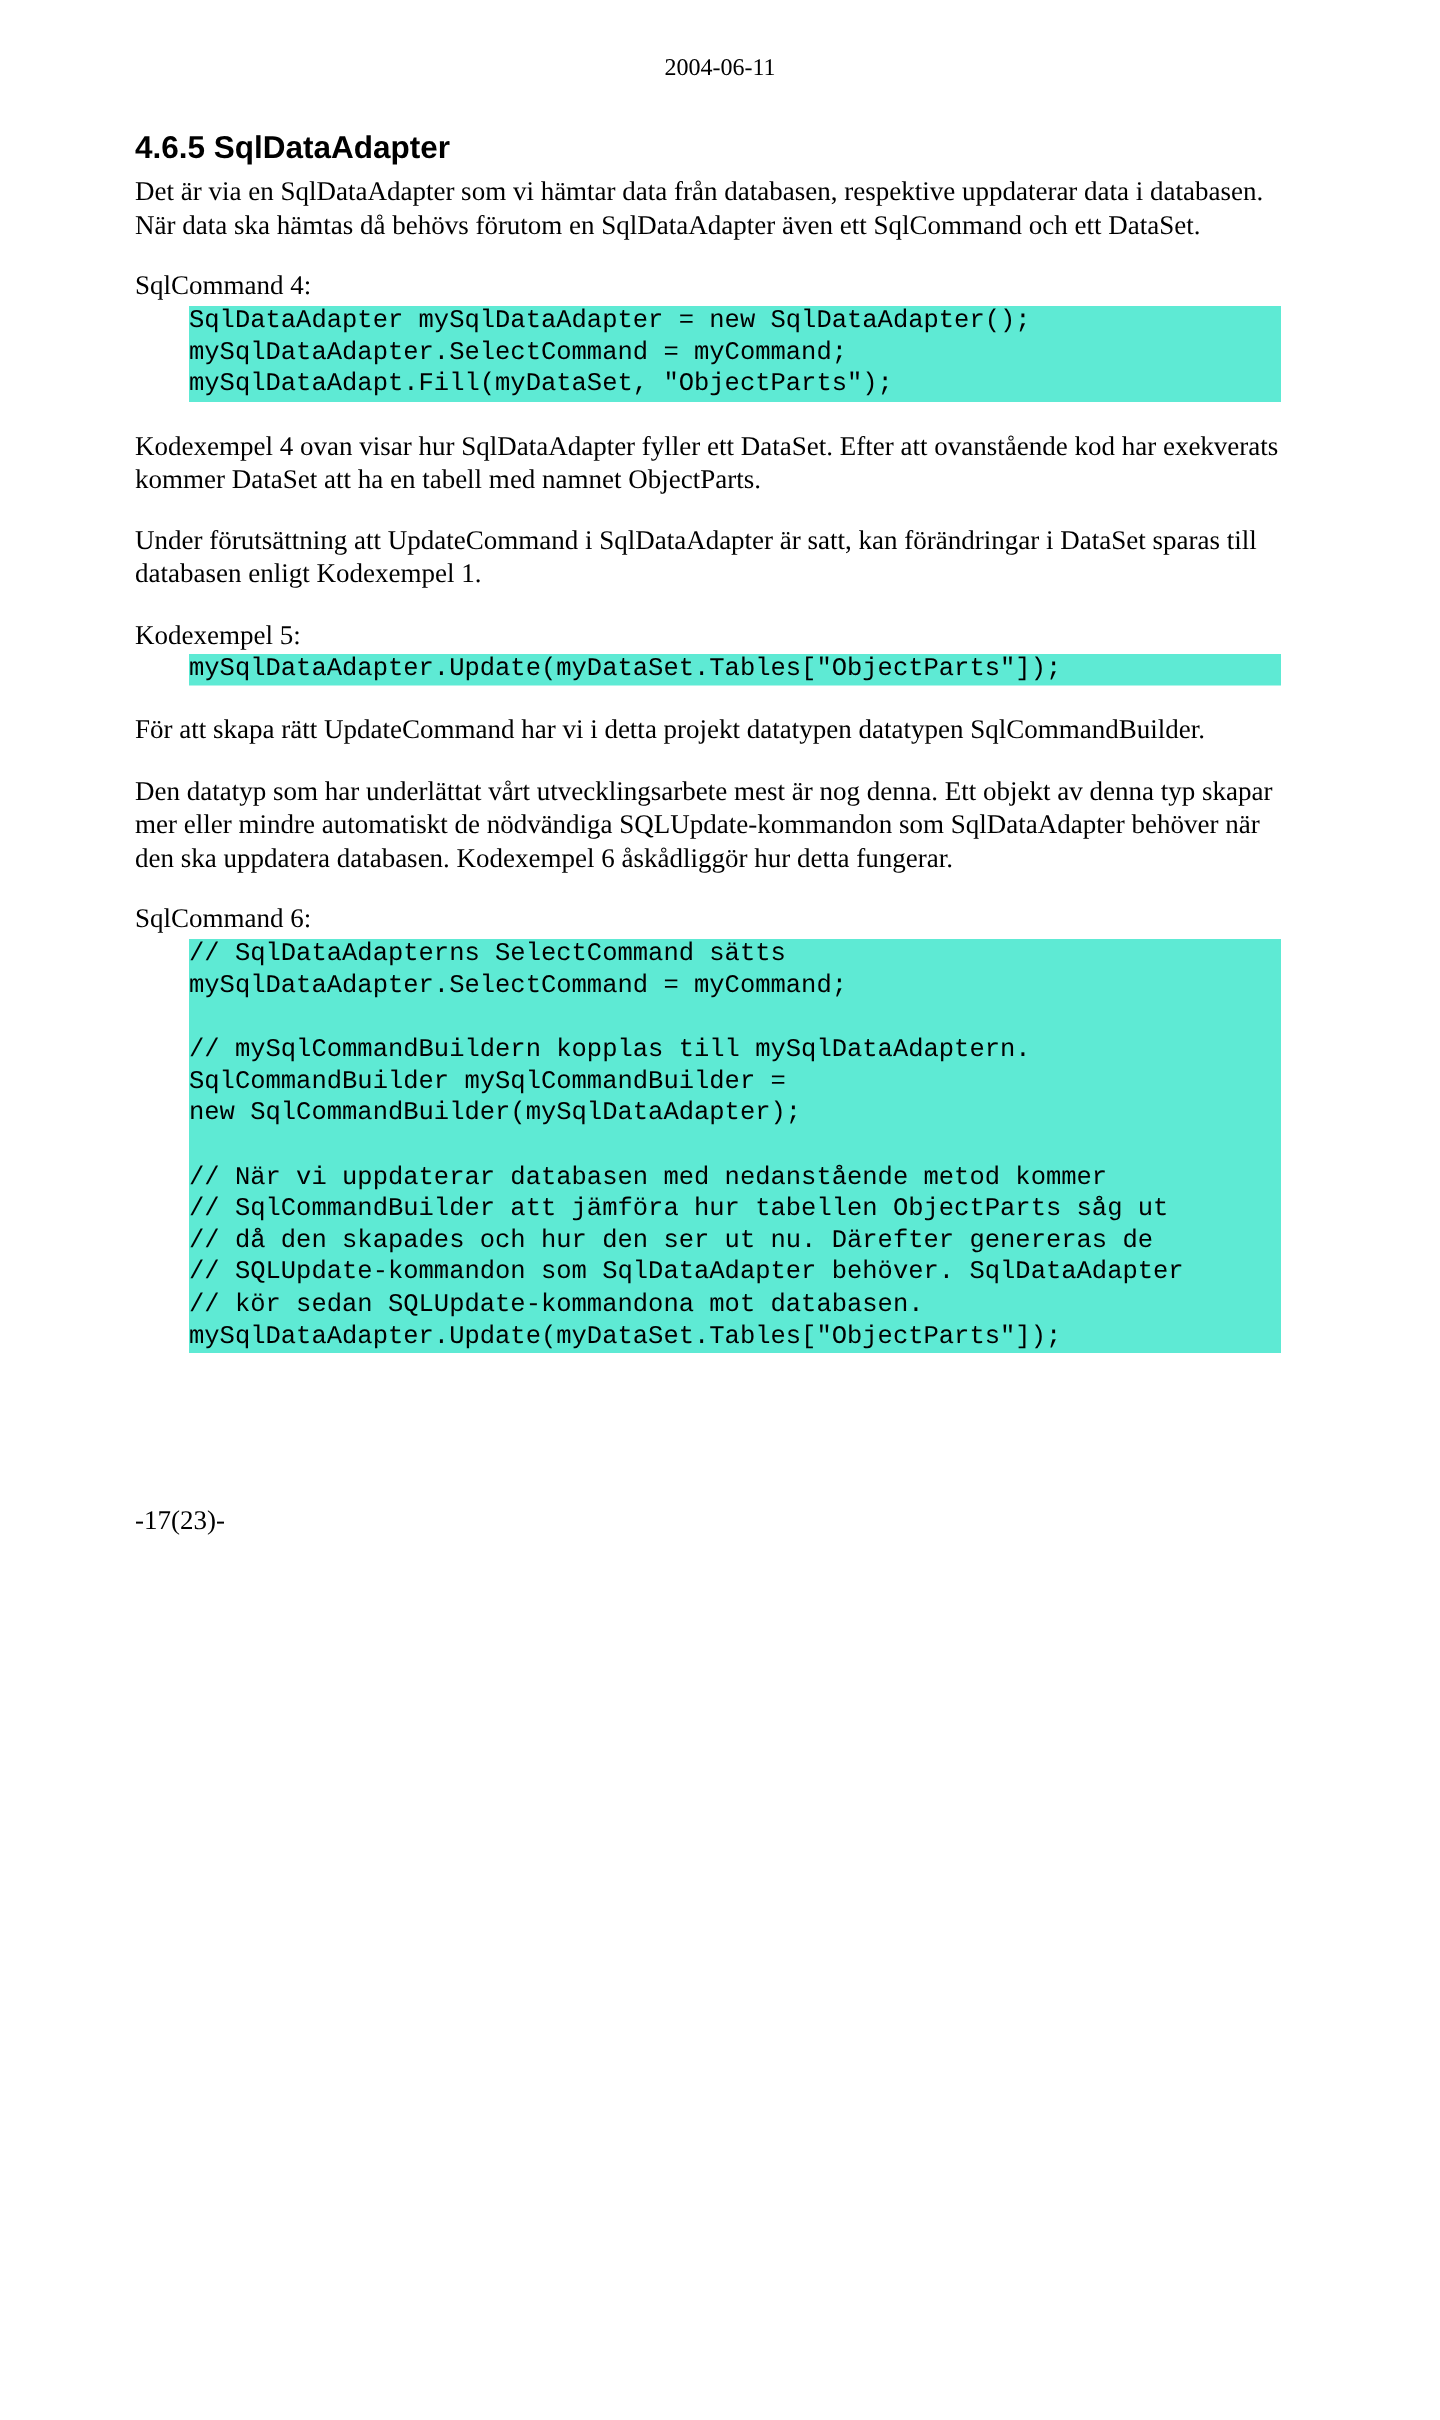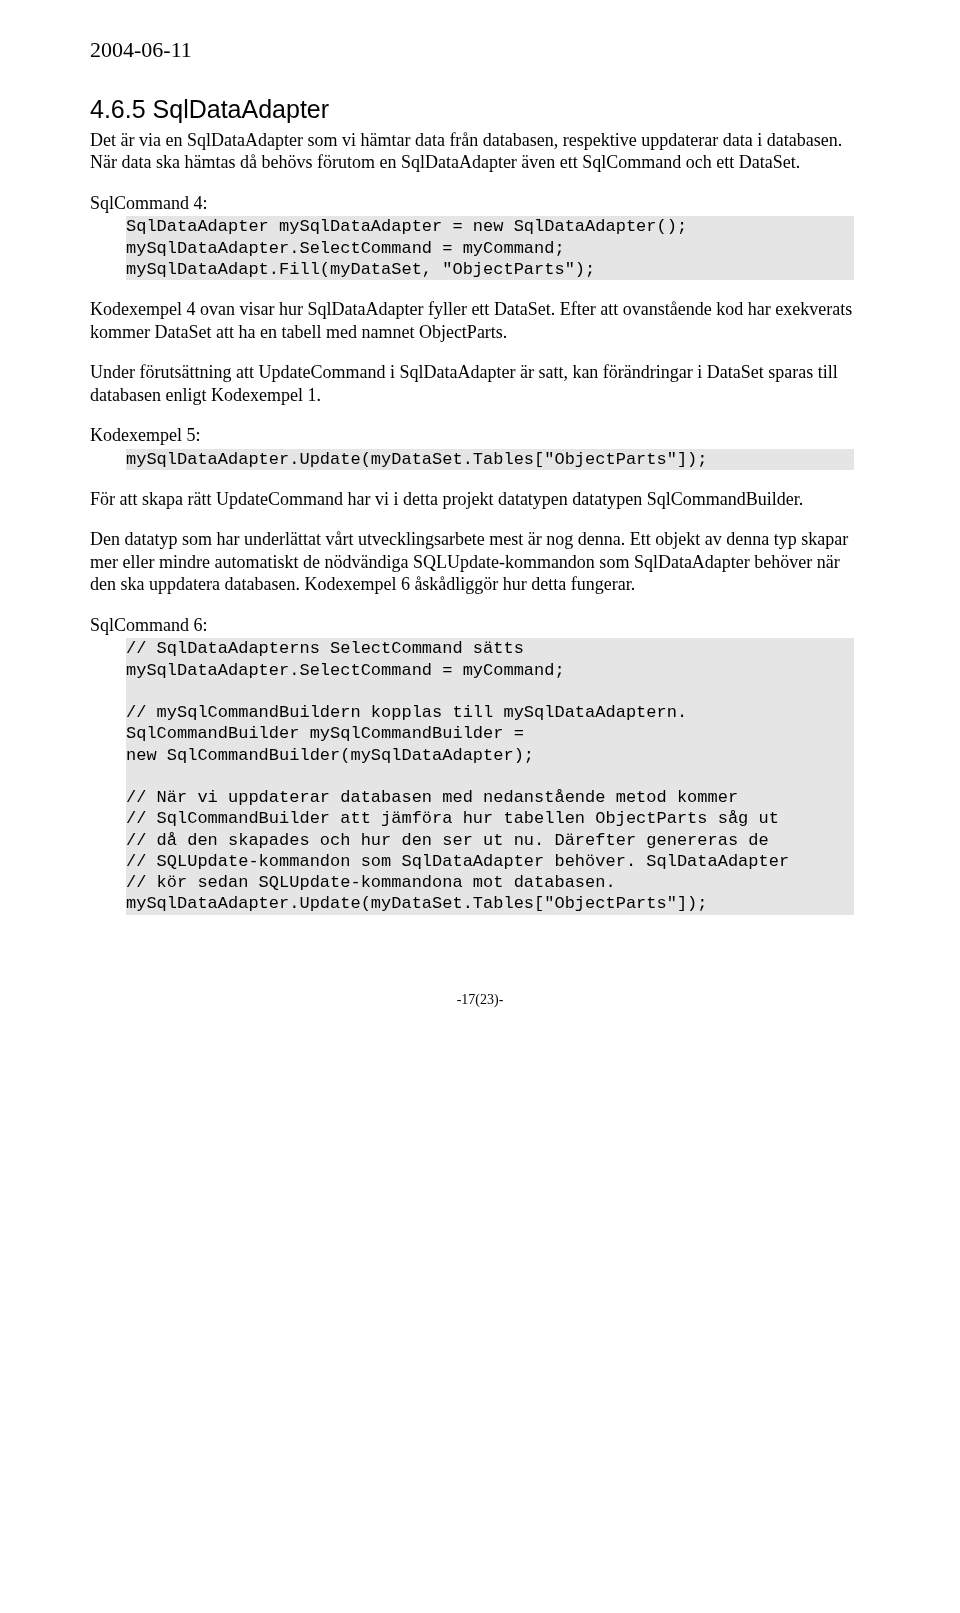--- a/index.html
+++ b/index.html
@@ -10,55 +10,54 @@
     color: #000;
     font-size: 18px;
     line-height: 1.25;
   }
   .page {
     width: 960px;
     box-sizing: border-box;
     padding: 36px 90px 40px 90px;
   }
   .date {
-    text-align: left;
-    font-size: 22px;
+    text-align: center;
+    font-size: 16px;
     margin-bottom: 30px;
   }
   h2 {
     font-family: Arial, Helvetica, sans-serif;
-    font-weight: normal;
-    font-size: 25px;
+    font-weight: bold;
+    font-size: 21px;
     margin: 0 0 4px 0;
   }
   p {
     margin: 0 0 18px 0;
   }
   .tight {
     margin-bottom: 2px;
   }
   .codeblock {
-    background: #e5e5e5;
+    background: #5eead4;
     font-family: "Courier New", Courier, monospace;
     font-size: 17px;
     white-space: pre;
     padding: 0 0;
     margin: 0 16px 0 36px;
     line-height: 1.25;
   }
   .codeblock-wrap {
     margin-bottom: 18px;
   }
   .indent-label {
     margin-left: 0;
   }
   .footer {
-    text-align: center;
-    margin-top: 76px;
-    font-size: 14px;
+    margin-top: 100px;
+    font-size: 18px;
   }
 </style>
 </head>
 <body>
 
 <div class="page">
 
   <div class="date">2004-06-11</div>
 
   <h2>4.6.5 SqlDataAdapter</h2>

